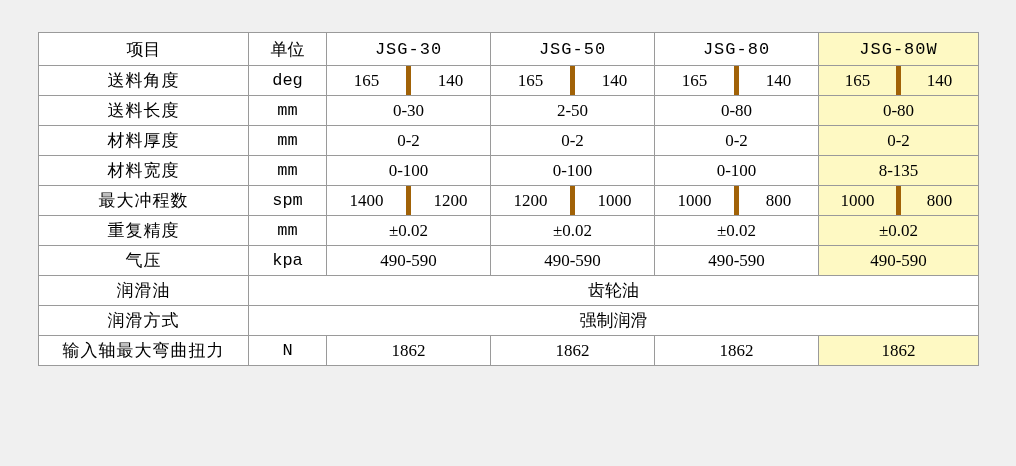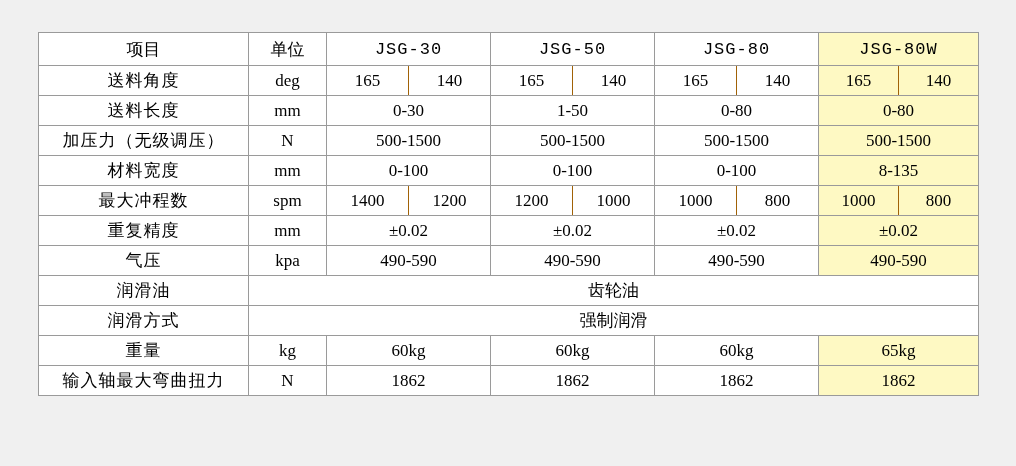--- a/index.html
+++ b/index.html
@@ -41,42 +41,42 @@
   col.c-modelA { width: 164px; }
   col.c-modelB { width: 164px; }
   col.c-modelC { width: 164px; }
   col.c-modelD { width: 160px; }
 
   .head-item   { font-size: 21px; }
   .head-unit   { font-size: 21px; }
   .head-model  { font-size: 21px; letter-spacing: 1px; font-family: Liberation Mono, monospace; }
 
   .rowlabel { font-size: 19px; letter-spacing: 1px; }
-  .unit { font-size: 14px; }
+  .unit { font-size: 14px; font-family: Liberation Mono, monospace; }
   .val  { font-size: 17px; }
   .val-small { font-size: 16px; }
 
   .shade { background: #fef9c3; }
 
   
   .split {
     display: flex;
     width: 100%;
     height: 100%;
     align-items: stretch;
   }
   .split > span {
     flex: 1 1 50%;
     display: flex;
     align-items: center;
     justify-content: center;
     font-size: 17px;
   }
   .split > span:first-child {
-    border-right: 1px solid #a16207;
+    border-right: 5px solid #a16207;
   }
 </style>
 </head>
 <body>
 
 <div class="sheet">
   <table class="spec">
     <colgroup>
       <col class="c-item">
       <col class="c-unit">
@@ -122,34 +122,34 @@
               <span>165</span>
               <span>140</span>
             </div>
           </td>
       </tr>
 
       <tr>
         <td class="rowlabel">送料长度</td>
         <td class="unit">mm</td>
         <td class="val">0-30</td>
-        <td class="val">1-50</td>
+        <td class="val">2-50</td>
         <td class="val">0-80</td>
         <td class="val shade">0-80</td>
       </tr>
 
-
-      <tr>
-        <td class="rowlabel">加压力（无级调压）</td>
-        <td class="unit">N</td>
-        <td class="val">500-1500</td>
-        <td class="val">500-1500</td>
-        <td class="val">500-1500</td>
-        <td class="val shade">500-1500</td>
-      </tr>
+      <tr>
+        <td class="rowlabel">材料厚度</td>
+        <td class="unit">mm</td>
+        <td class="val">0-2</td>
+        <td class="val">0-2</td>
+        <td class="val">0-2</td>
+        <td class="val shade">0-2</td>
+      </tr>
+
 
       <tr>
         <td class="rowlabel">材料宽度</td>
         <td class="unit">mm</td>
         <td class="val">0-100</td>
         <td class="val">0-100</td>
         <td class="val">0-100</td>
         <td class="val shade">8-135</td>
       </tr>
 
@@ -204,28 +204,20 @@
       <tr>
         <td class="rowlabel">润滑油</td>
         <td colspan="5" class="val-small">齿轮油</td>
       </tr>
 
       <tr>
         <td class="rowlabel">润滑方式</td>
         <td colspan="5" class="val-small">强制润滑</td>
       </tr>
 
-      <tr>
-        <td class="rowlabel">重量</td>
-        <td class="unit">kg</td>
-        <td class="val">60kg</td>
-        <td class="val">60kg</td>
-        <td class="val">60kg</td>
-        <td class="val shade">65kg</td>
-      </tr>
 
       <tr>
         <td class="rowlabel">输入轴最大弯曲扭力</td>
         <td class="unit">N</td>
         <td class="val">1862</td>
         <td class="val">1862</td>
         <td class="val">1862</td>
         <td class="val shade">1862</td>
       </tr>
     </tbody>

